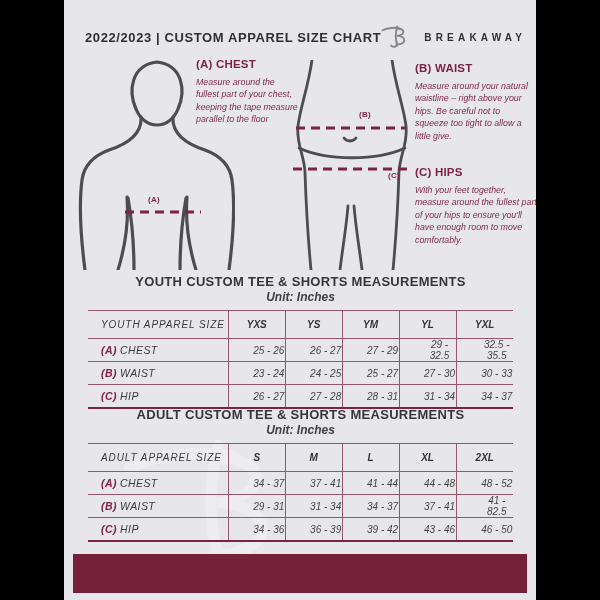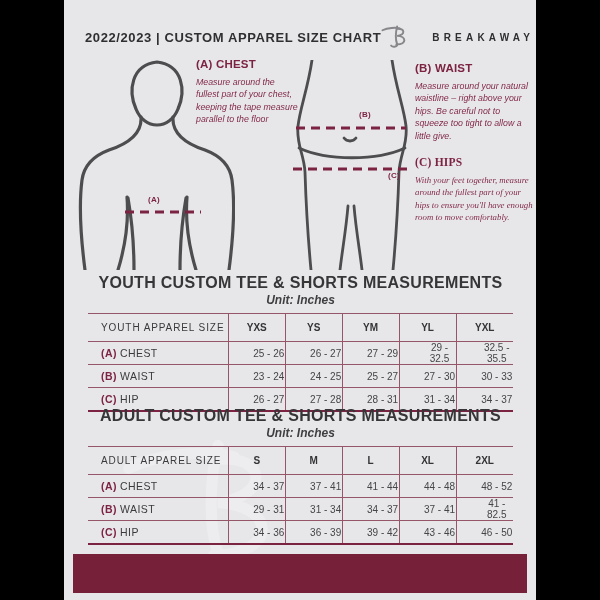--- a/index.html
+++ b/index.html
@@ -13,47 +13,47 @@
   }
   
   .hdr{
     position:absolute;top:22px;left:21px;right:19px;
     display:flex;justify-content:space-between;align-items:center;
   }
   .hdr-title{
     font-size:13px;font-weight:700;color:#2f2f31;letter-spacing:.6px;
     font-stretch:condensed;white-space:nowrap;
   }
-  .brand{display:flex;align-items:center;gap:24px;}
+  .brand{display:flex;align-items:center;gap:16px;}
   .brand-name{font-size:10px;font-weight:700;color:#2f2f31;letter-spacing:4.2px;}
   
   .fig{position:absolute;}
   .fig-label{
     position:absolute;font-size:8px;font-weight:800;color:#7d2342;letter-spacing:.3px;
   }
   .guide-block{position:absolute;}
   .guide-block h3{
     margin:0 0 6px 0;font-size:11.5px;font-weight:800;color:#7d2342;letter-spacing:.2px;
   }
   .guide-block p{
     margin:0;font-size:8.8px;font-style:italic;font-weight:500;color:#82294a;line-height:1.42;
   }
   
   .tbl-section{position:absolute;left:24px;width:425px;}
   .tbl-title{
-    text-align:center;font-size:16px;font-weight:700;color:#363638;letter-spacing:.3px;margin:0;
+    text-align:center;font-size:13px;font-weight:700;color:#363638;letter-spacing:.3px;margin:0;
   }
   .tbl-unit{
     text-align:center;font-size:12px;font-style:italic;font-weight:600;color:#3f3f41;margin:1px 0 6px 0;
   }
   table{
     width:100%;border-collapse:collapse;
     border-top:1px solid #96566a;border-bottom:2px solid #7d2342;
   }
-  th,td{border-bottom:1px solid #96566a;padding:0;}
+  th,td{border-bottom:1px solid #96566a;padding:0;font-style:italic;}
   th+th,td+td{border-left:1px solid #96566a;}
   thead th{height:27px;font-size:10px;font-weight:700;color:#343436;text-align:center;}
   thead th.label-col{
     text-align:left;padding-left:13px;font-weight:400;letter-spacing:.9px;font-size:10px;color:#3a3a3c;
   }
   tbody td{height:22px;text-align:center;font-size:10px;color:#454547;padding-left:24px;}
   tbody td.label-col{text-align:left;padding-left:13px;font-size:10.5px;letter-spacing:.4px;color:#3a3a3c;}
   .pfx{color:#7d2342;font-weight:800;}
   
   .footer-bar{
@@ -114,21 +114,21 @@
   <span class="fig-label" style="left:324px;top:171px;">(C)</span>
 
   <div class="guide-block" style="left:132px;top:58px;width:104px;">
     <h3>(A) CHEST</h3>
     <p>Measure around the fullest part of your chest, keeping the tape measure parallel to the floor</p>
   </div>
   <div class="guide-block" style="left:351px;top:62px;width:116px;">
     <h3>(B) WAIST</h3>
     <p>Measure around your natural waistline – right above your hips. Be careful not to squeeze too tight to allow a little give.</p>
   </div>
-  <div class="guide-block" style="left:351px;top:156px;width:122px;font-family:Liberation Serif, serif;">
+  <div class="guide-block" style="left:351px;top:166px;width:122px;">
     <h3>(C) HIPS</h3>
     <p>With your feet together, measure around the fullest part of your hips to ensure you'll have enough room to move comfortably.</p>
   </div>
 
   <div class="watermark">
     <svg width="240" height="165" viewBox="0 0 36 36" fill="none">
       <path d="M2,11 C9,7.5 20,7 25,8.5" stroke="#efeff1" stroke-width="2.4" stroke-linecap="round"></path>
       <path d="M21.5,6 C19.5,14 19.5,24 21.5,29.5 C22,32.5 16.5,34.5 13.5,31.5" stroke="#efeff1" stroke-width="2.4" stroke-linecap="round"></path>
       <path d="M21.5,9 C32,8 33,17 21.5,18.5 C34,19 35,29.5 20.5,30" stroke="#efeff1" stroke-width="2.4" stroke-linecap="round"></path>
     </svg>

